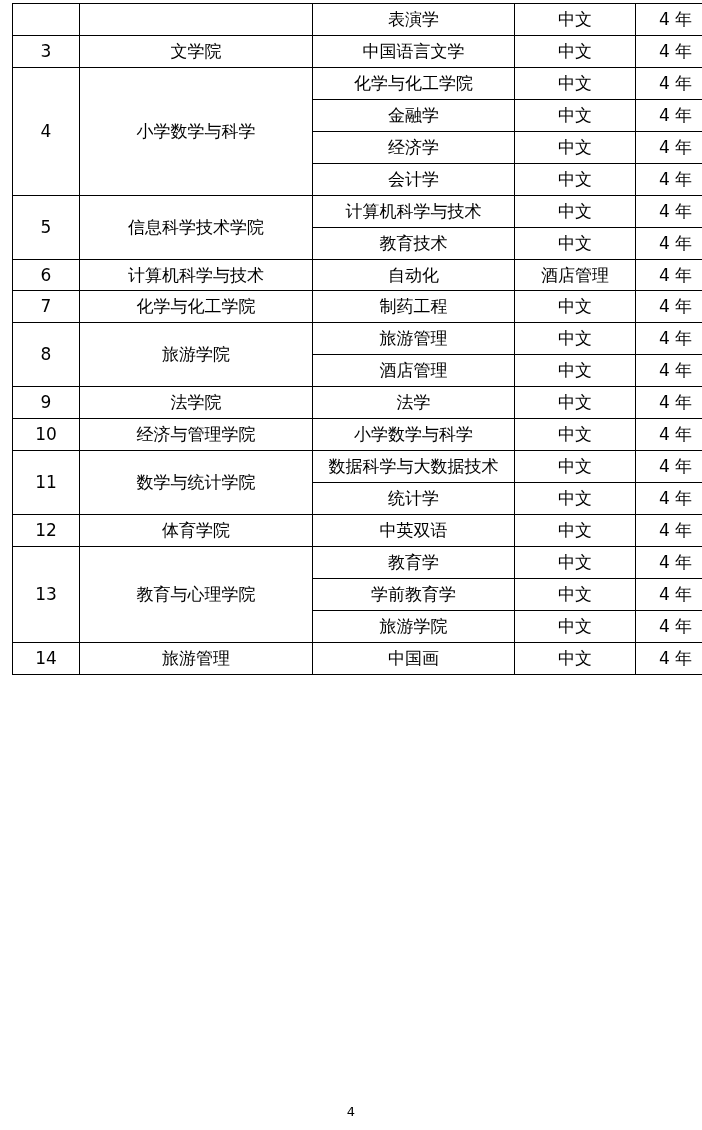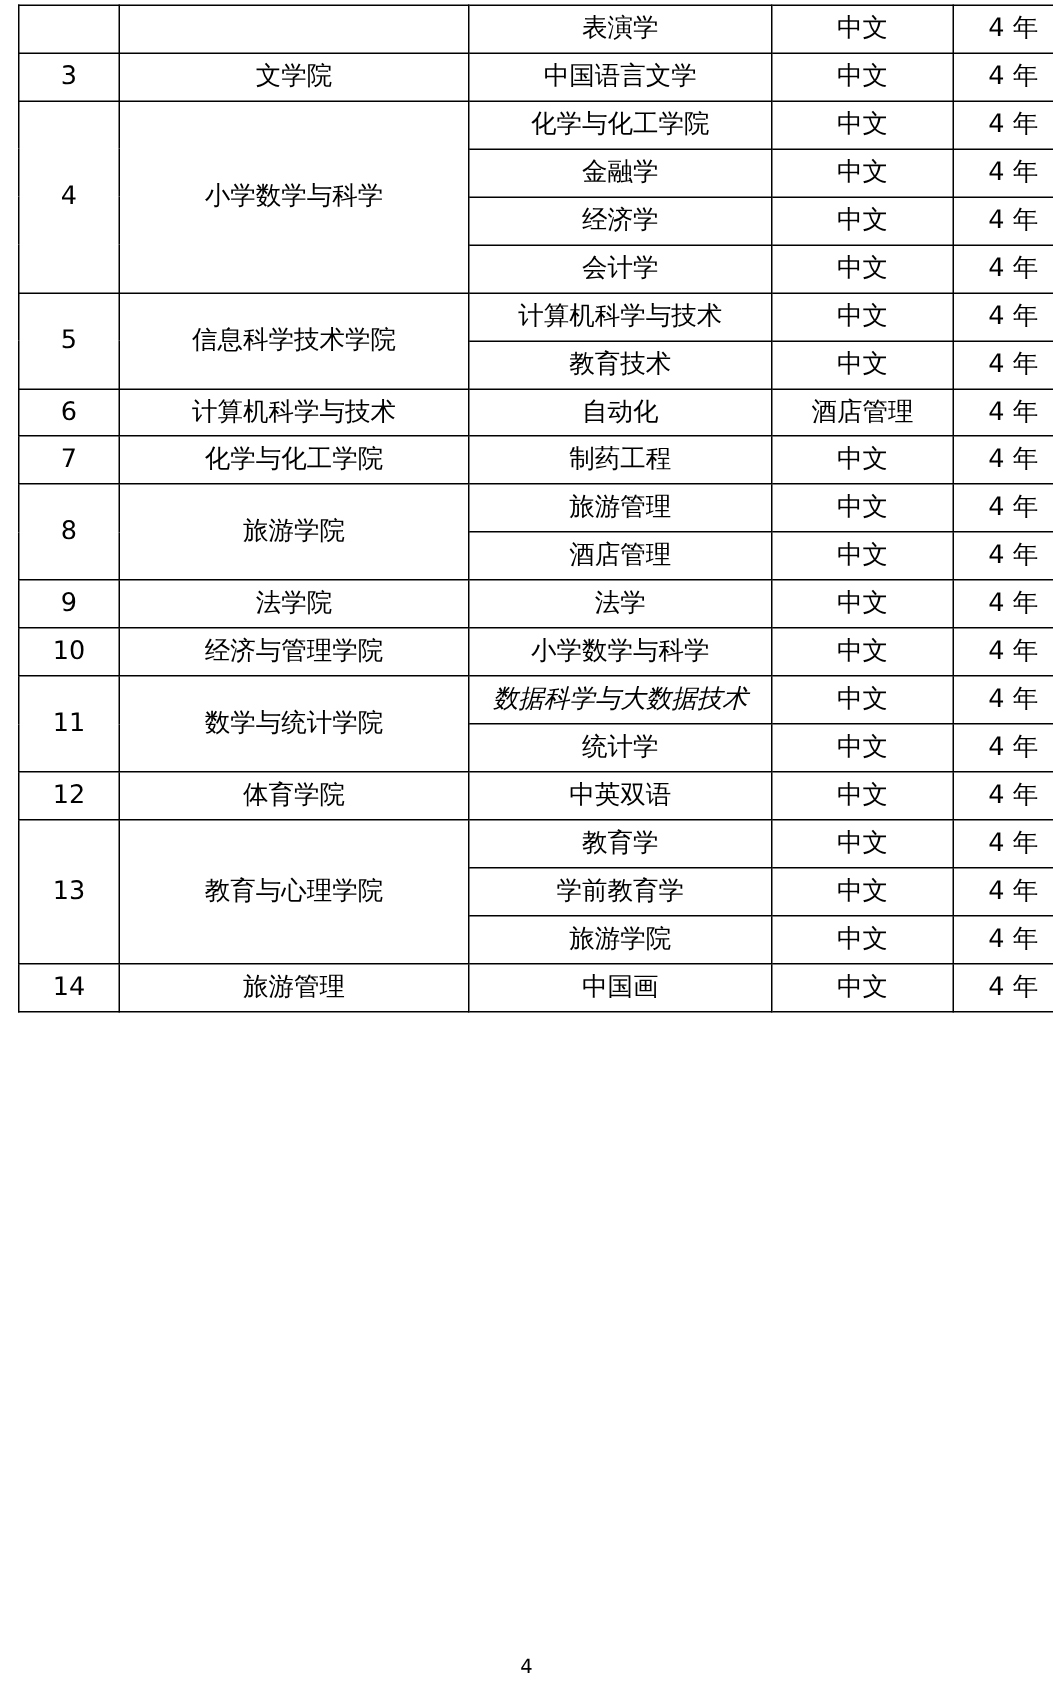--- a/index.html
+++ b/index.html
@@ -37,21 +37,20 @@
     font-family: "DejaVu Sans", "Liberation Sans", sans-serif;
   }
   td.c-no   { width: 62px; }
   td.c-col  { width: 228px; }
   td.c-maj  { width: 197px; }
   td.c-lang { width: 116px; }
   td.c-yrs  { width: 75px; }
 
   .two-line {
     line-height: 1.9;
-    font-style: italic;
   }
   .footer {
     position: absolute;
     left: 0;
     right: 0;
     bottom: 14px;
     text-align: center;
     font-size: 13px;
     color: #000000;
     font-family: "DejaVu Sans", "Liberation Sans", sans-serif;

